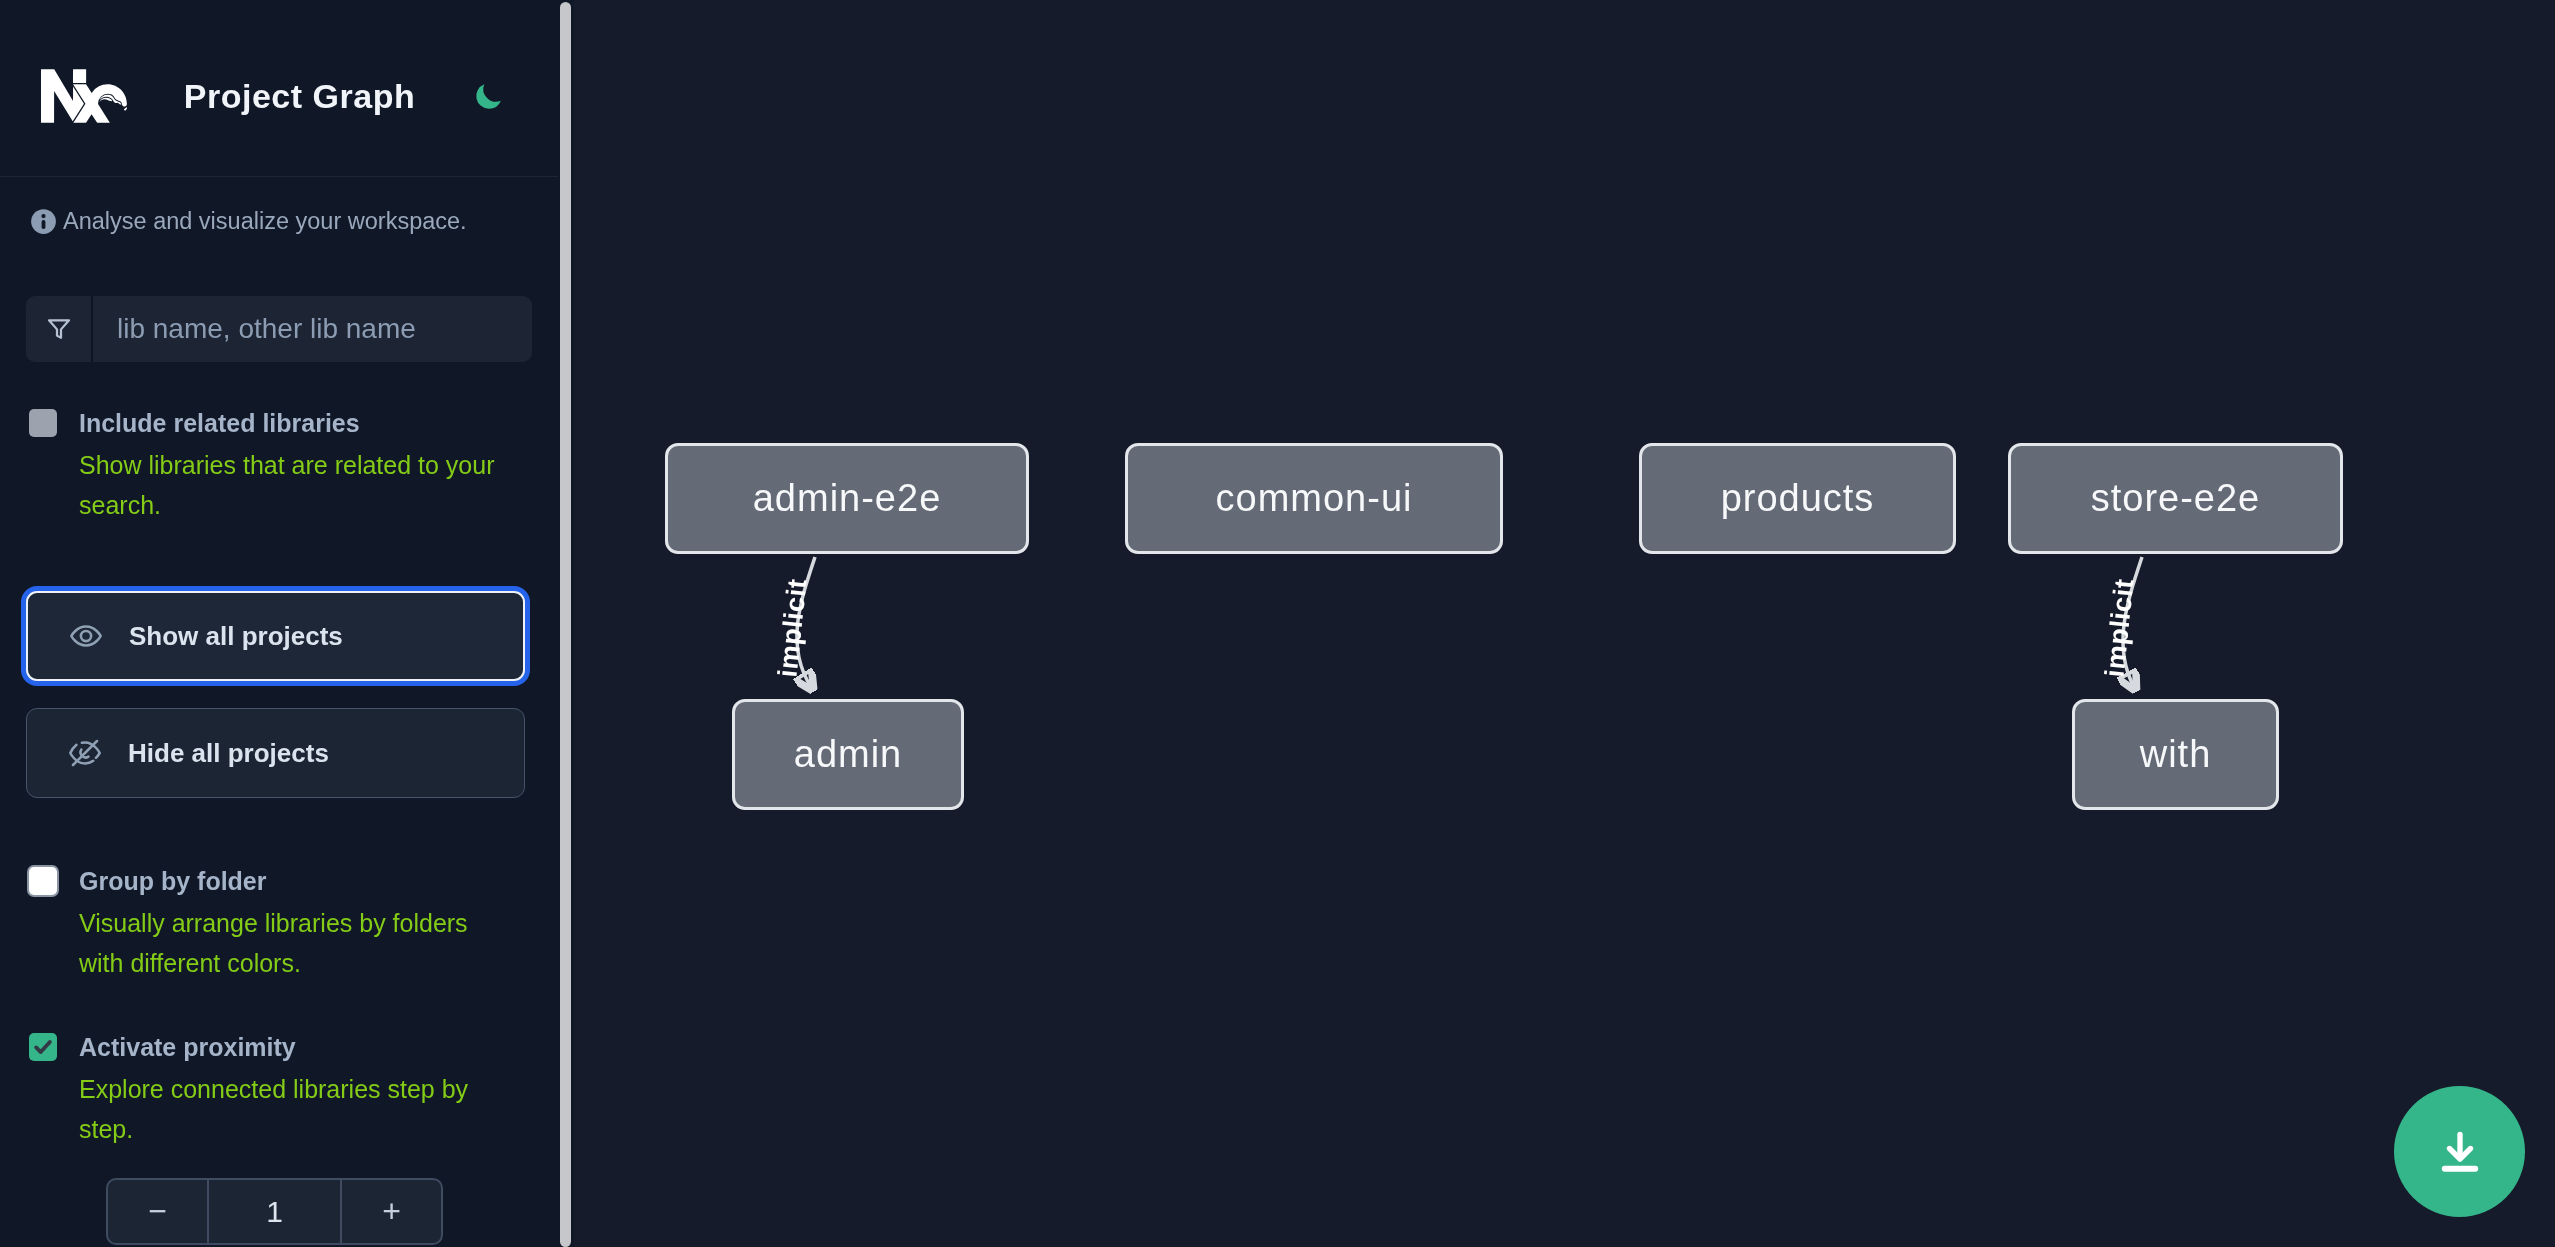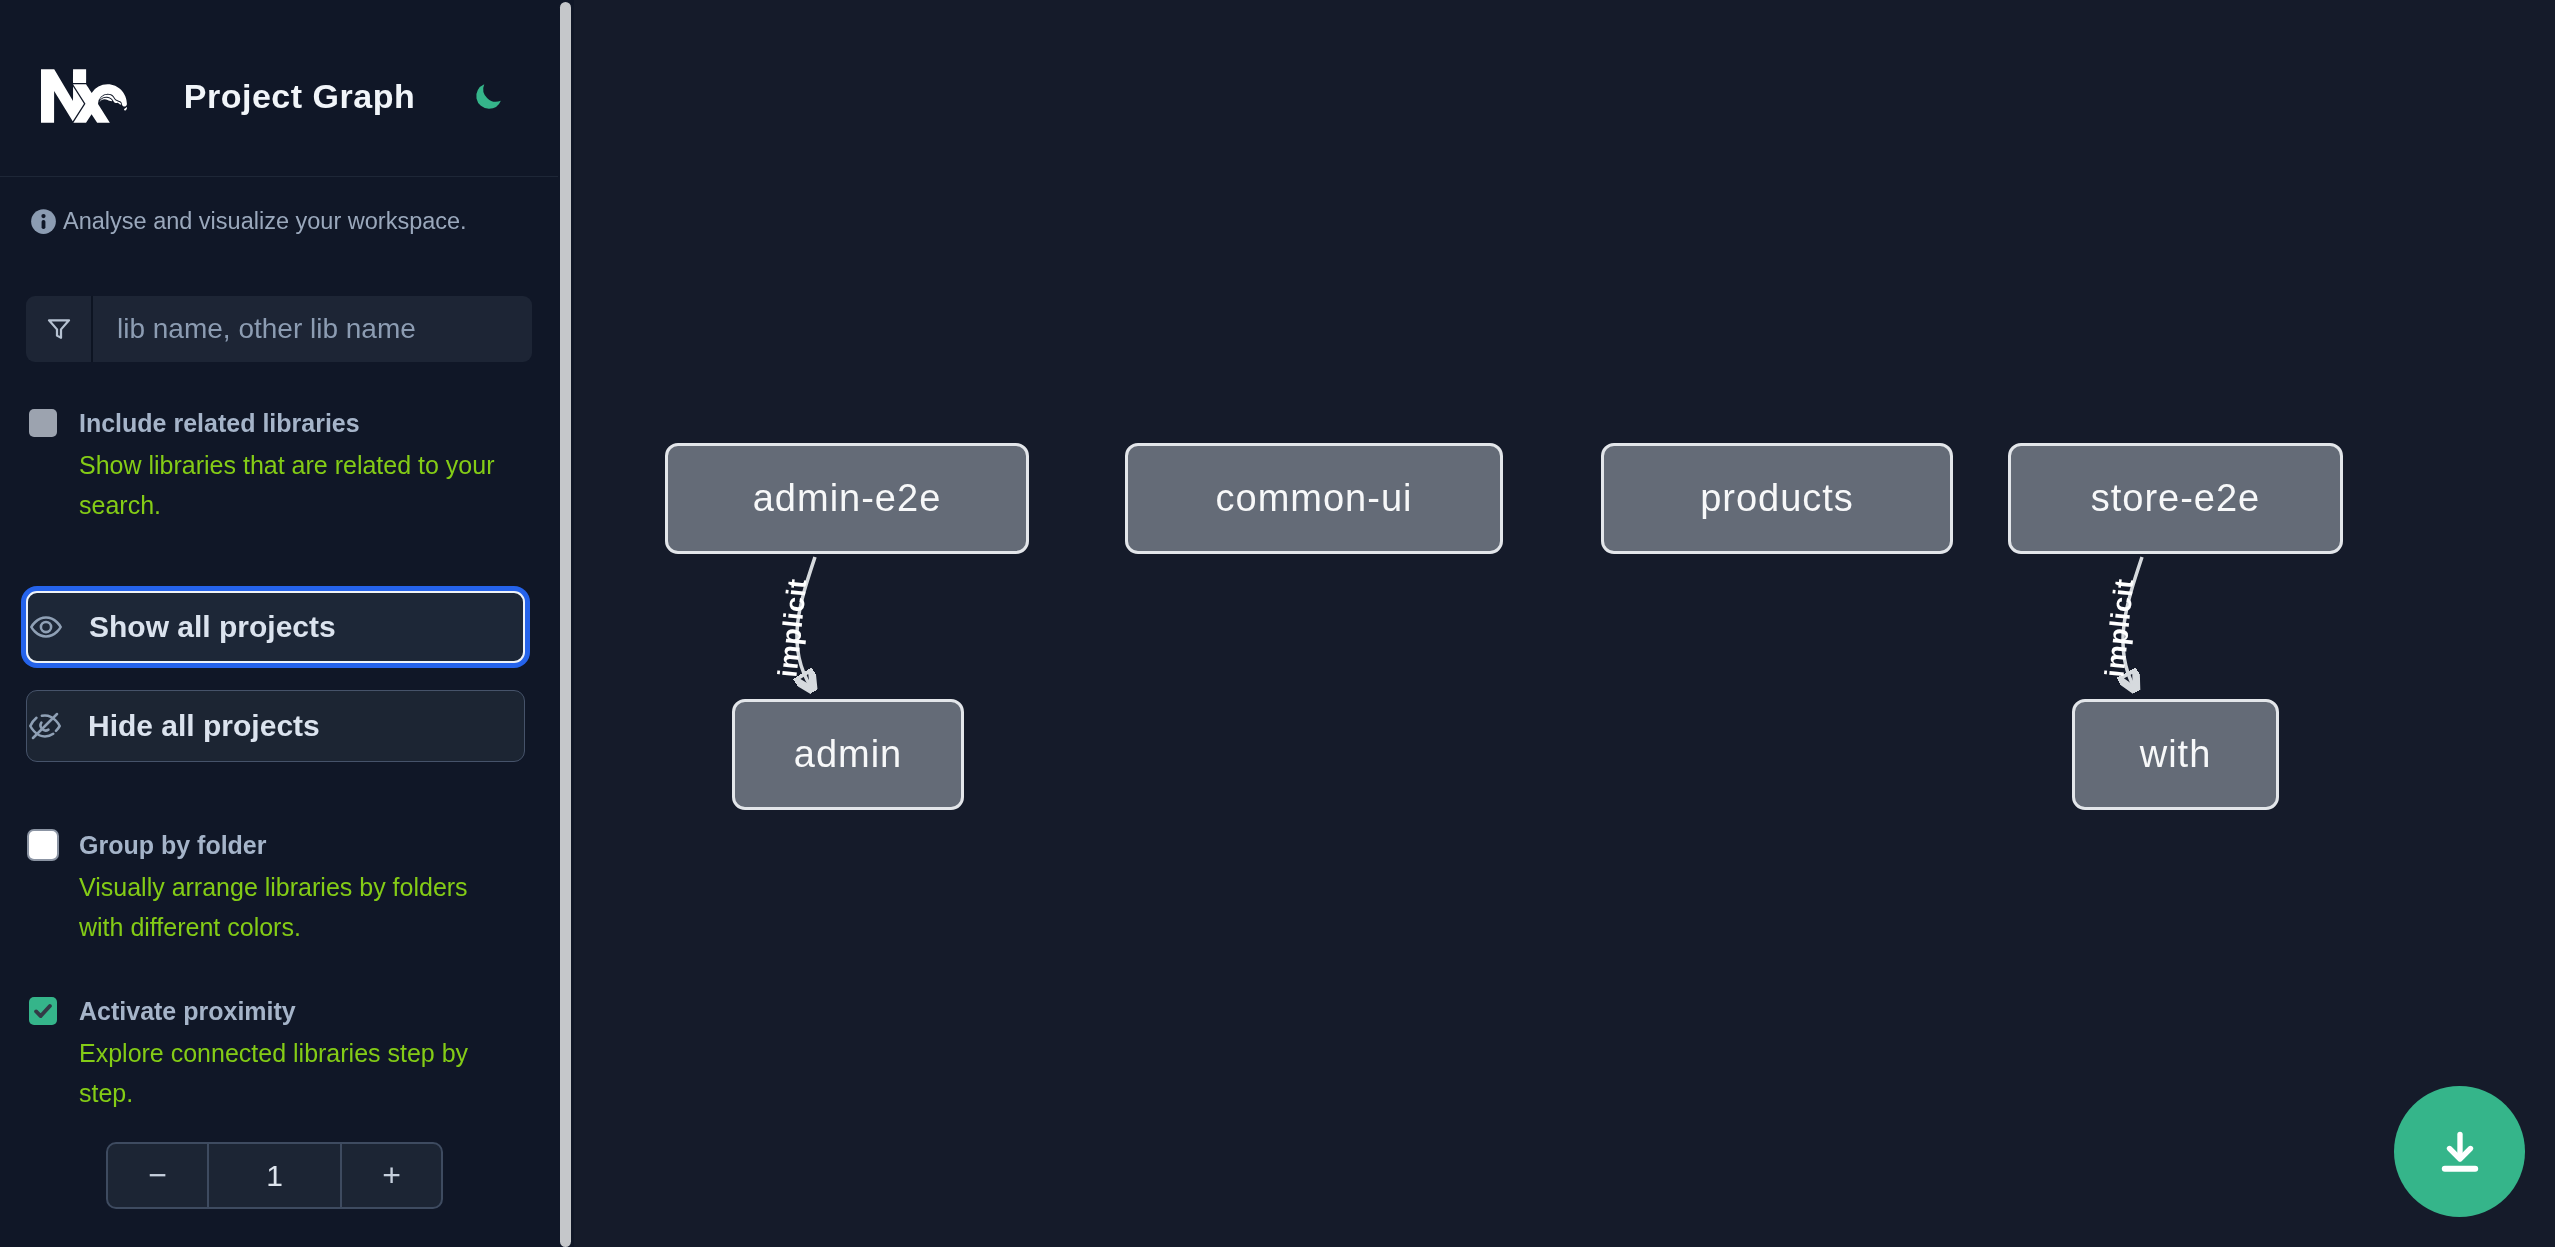--- a/index.html
+++ b/index.html
@@ -66,26 +66,27 @@
   }
   .cbx-gray { background: #9ca3af; }
   .cbx-white { background: #ffffff; box-shadow: 0 0 0 2px #8b94a3; }
   .cbx-green { background: #35b58a; display: flex; align-items: center; justify-content: center; }
   .cbx-green svg { width: 22px; height: 22px; }
   .opt-label { font-size: 25px; font-weight: 600; color: #a5b4c9; line-height: 34px; }
   .opt-desc  { font-size: 25px; color: #84cc16; line-height: 40px; margin-top: 5px; max-width: 432px; }
 
   .side-btn {
     margin: 0 30px 0 26px;
-    width: 499px; height: 72px;
+    width: 499px; height: 90px;
     display: flex; align-items: center; gap: 25px;
+    padding-left: 40px;
     background: #1c2533;
     border: 1px solid #46536a;
     border-radius: 11px;
-    font-size: 30px; font-weight: 600; color: #dbe3ee;
+    font-size: 26px; font-weight: 600; color: #dbe3ee;
     cursor: pointer;
   }
   .side-btn svg { width: 36px; height: 36px; flex: none; }
   .side-btn.focused {
     background: #1d2737;
     border: 2px solid #eef2f7;
     box-shadow: 0 0 0 5px #2563eb;
   }
 
   .stepper {
@@ -259,21 +260,21 @@
       </defs>
       <path d="M241 557 C 226 602, 211 646, 237 687" marker-end="url(#arrow)"></path>
       <path d="M1568 557 C 1553 602, 1538 646, 1560 687" marker-end="url(#arrow)"></path>
     </svg>
 
     <div class="edge-label" style="left:219px; top:628px">implicit</div>
     <div class="edge-label" style="left:1546px; top:628px">implicit</div>
 
     <div class="node" style="left:91px;  top:443px; width:364px">admin-e2e</div>
     <div class="node" style="left:551px; top:443px; width:378px">common-ui</div>
-    <div class="node" style="left:1027px;top:443px; width:352px">products</div>
+    <div class="node" style="left:1065px;top:443px; width:317px">products</div>
     <div class="node" style="left:1434px;top:443px; width:335px">store-e2e</div>
     <div class="node" style="left:158px; top:699px; width:232px">admin</div>
     <div class="node" style="left:1498px;top:699px; width:207px">with</div>
 
     <button class="fab">
       <svg viewBox="0 0 24 24" fill="none" stroke="#ffffff" stroke-width="2.3" stroke-linecap="round" stroke-linejoin="round" aria-hidden="true">
         <path d="M12 4.5v10"></path>
         <path d="M7.5 10.5 12 15l4.5-4.5"></path>
         <path d="M5.5 19.2h13" stroke-width="2.6"></path>
       </svg>

